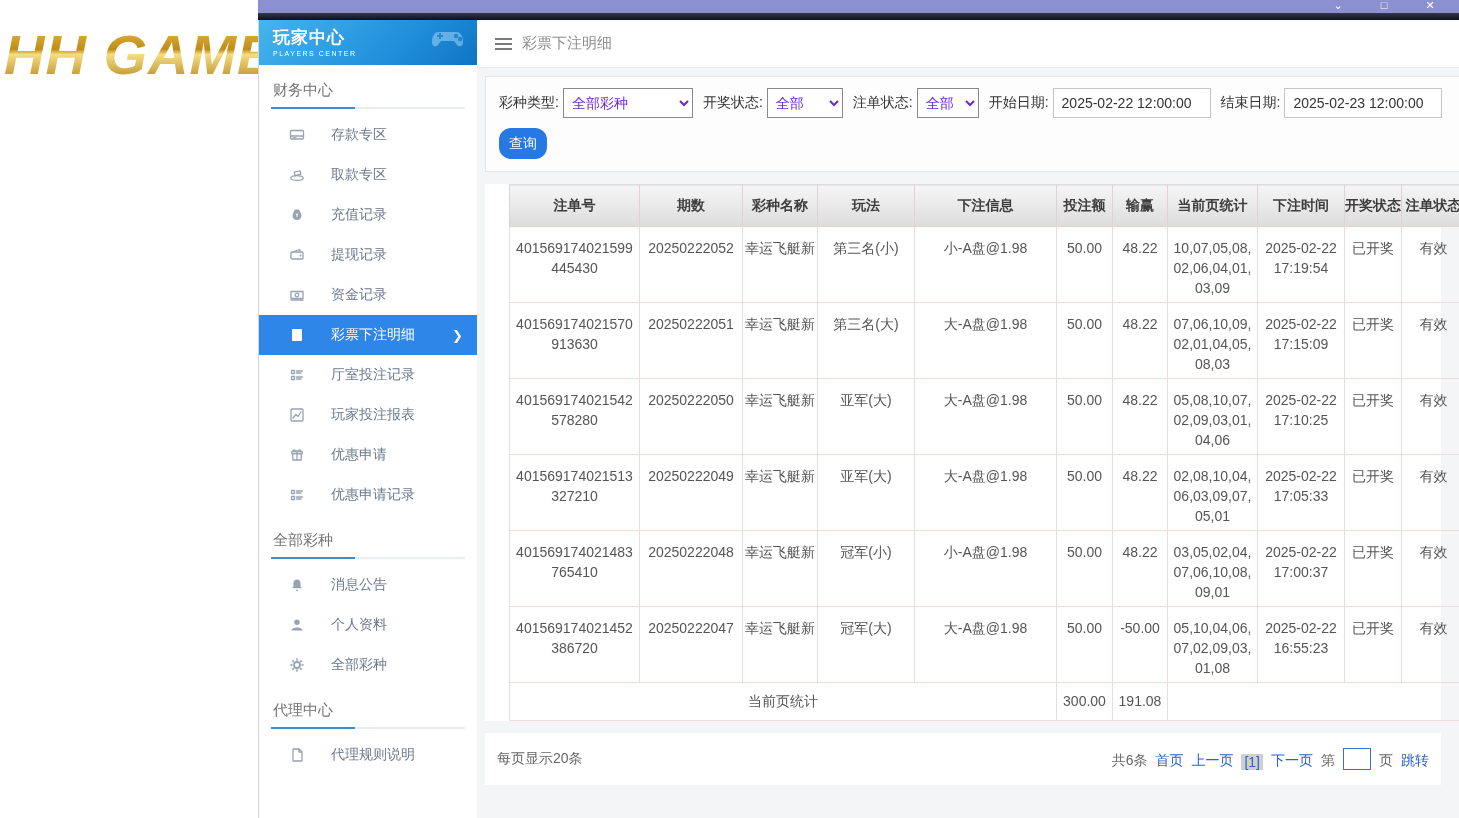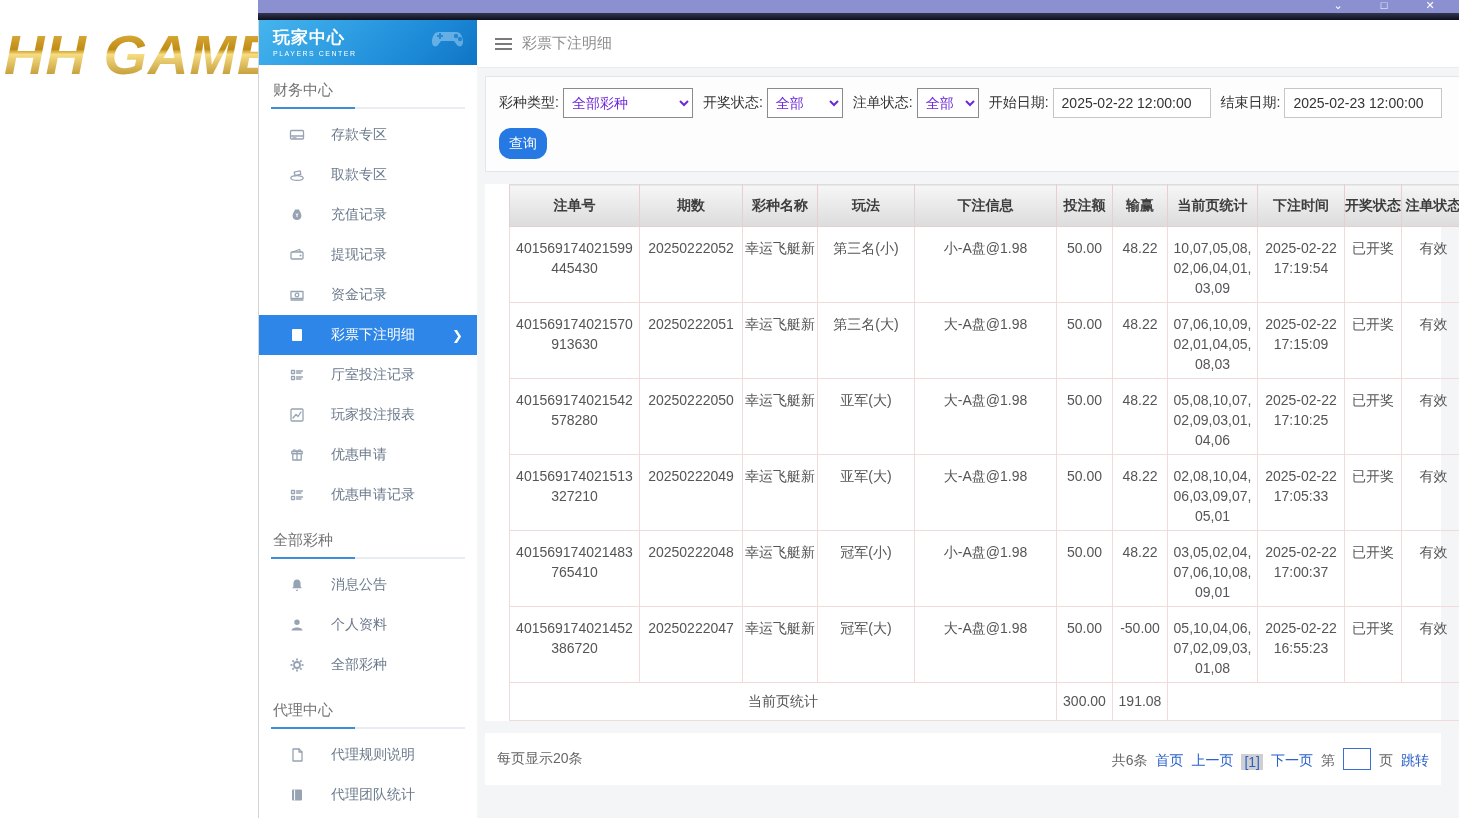--- a/index.html
+++ b/index.html
@@ -235,27 +235,20 @@
           <div class="section-title">代理中心</div>
           <div class="section-underline">
             <b></b>
           </div>
           <div class="mi">
             <span class="mi-icon"><svg width="16" height="16" viewBox="0 0 16 16">
                 <path d="M4 2 h6 l3 3 v9 h-9 Z" stroke="currentColor" fill="none" stroke-width="1.3" stroke-linejoin="round" stroke-linecap="round"></path>
                 <path d="M10 2 v3 h3" stroke="currentColor" fill="none" stroke-width="1.3" stroke-linejoin="round" stroke-linecap="round"></path>
               </svg></span>
             <span class="mi-label">代理规则说明</span>
-          </div>
-          <div class="mi">
-            <span class="mi-icon"><svg width="16" height="16" viewBox="0 0 16 16">
-                <rect x="3" y="2.5" width="10" height="11" rx="1" fill="currentColor"></rect>
-                <line x1="5.6" y1="2.5" x2="5.6" y2="13.5" stroke="#fff" stroke-width="1"></line>
-              </svg></span>
-            <span class="mi-label">代理团队统计</span>
           </div>
         </nav>
     </div>
 
     <div class="content">
       <div class="topbar">
         <div class="hamburger">
             <div></div>
             <div></div>
             <div></div>

